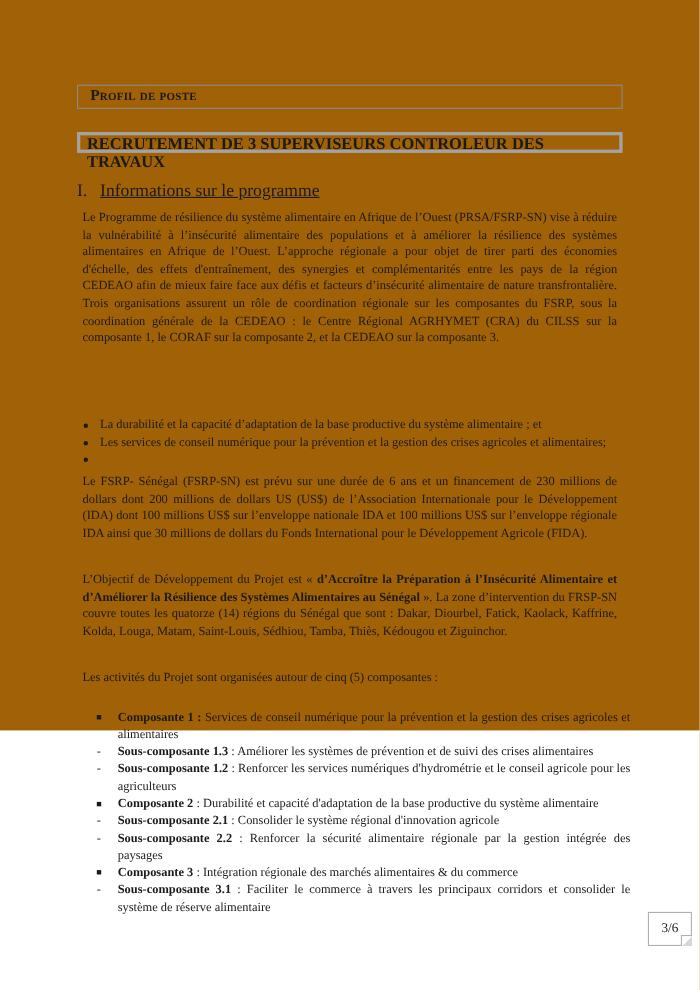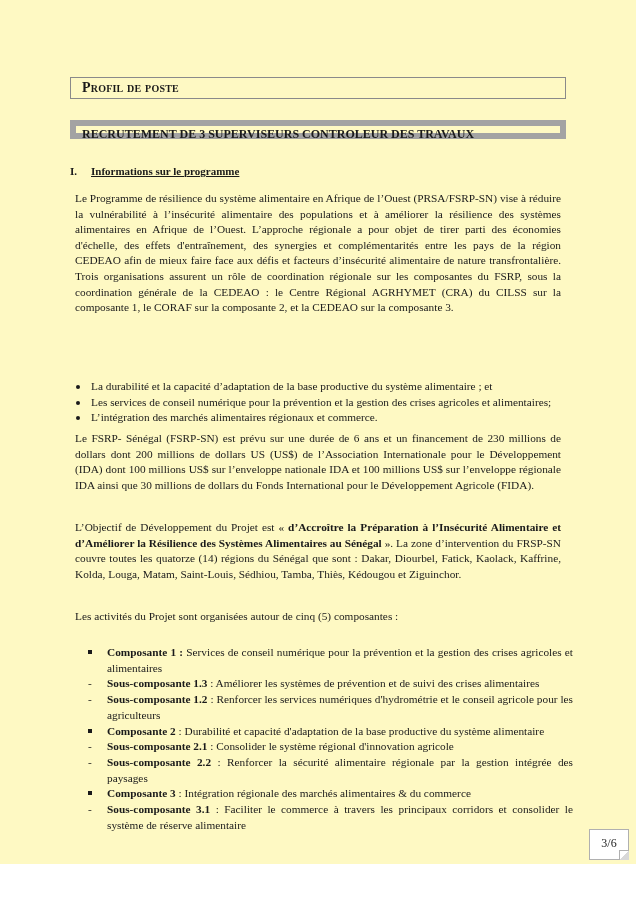--- a/index.html
+++ b/index.html
@@ -1,34 +1,34 @@
 <!DOCTYPE html>
 <html><head>
   <meta charset="utf-8">
   <style>
     html, body { margin: 0; padding: 0; background: #ffffff; }
     body {
       width: 636px; height: 900px; position: relative; overflow: hidden;
       font-family: "Liberation Serif", serif; color: #1a1a1a;
     }
-    .page { position: absolute; left: 0; top: 0; width: 636px; height: 864px; background: #fef9c3; }
+    .page { position: absolute; left: 0; top: 0; width: 636px; height: 664px; background: #a16207; }
     .box1 {
       position: absolute; left: 70px; top: 77px; width: 496px; height: 22px;
       border: 1px solid #8a8a8a; box-sizing: border-box;
       padding-left: 11px; line-height: 20px;
       font-weight: bold; font-size: 14px; font-variant: small-caps; letter-spacing: 0.2px;
     }
     .box2 {
       position: absolute; left: 70px; top: 120px; width: 496px; height: 19px;
-      border: 6px solid #a3a3a3; box-sizing: border-box;
+      border: 3px solid #a3a3a3; box-sizing: border-box;
       padding-left: 6px; line-height: 17px;
-      font-weight: bold; font-size: 12px;
+      font-weight: bold; font-size: 15px;
     }
     .section-title {
-      position: absolute; left: 70px; top: 165px; font-weight: bold; font-size: 11px;
+      position: absolute; left: 70px; top: 165px; font-weight: normal; font-size: 16px;
     }
     .section-title .num { display: inline-block; width: 21px; }
     .section-title .txt { text-decoration: underline; }
     .body-text {
       position: absolute; left: 75px; width: 486px;
       font-size: 11.3px; line-height: 15.6px; text-align: justify;
     }
     .p1 { top: 191px; }
     .p2 { top: 325px; }
     .p3 { top: 431px; }
@@ -81,21 +81,21 @@
   <div class="section-title">
     <span class="num">I.</span><span class="txt">Informations sur le programme</span>
   </div>
 
   <div class="body-text p1">Le Programme de résilience du système alimentaire en Afrique de l’Ouest (PRSA/FSRP-SN) vise à réduire la vulnérabilité à l’insécurité alimentaire des populations et à améliorer la résilience des systèmes alimentaires en Afrique de l’Ouest. L’approche régionale a pour objet de tirer parti des économies d'échelle, des effets d'entraînement, des synergies et complémentarités entre les pays de la région CEDEAO afin de mieux faire face aux défis et facteurs d’insécurité alimentaire de nature transfrontalière. Trois organisations assurent un rôle de coordination régionale sur les composantes du FSRP, sous la coordination générale de la CEDEAO : le Centre Régional AGRHYMET (CRA) du CILSS sur la composante 1, le CORAF sur la composante 2, et la CEDEAO sur la composante 3.</div>
 
 
   <ul class="bullets">
     <li><span class="dot"></span><span>La durabilité et la capacité d’adaptation de la base productive du système alimentaire ; et</span></li>
     <li><span class="dot"></span><span>Les services de conseil numérique pour la prévention et la gestion des crises agricoles et alimentaires;</span></li>
-    <li><span class="dot"></span><span>L’intégration des marchés alimentaires régionaux et commerce.</span></li>
+    <li><span class="dot"></span></li>
   </ul>
 
   <div class="body-text p3">Le FSRP- Sénégal (FSRP-SN) est prévu sur une durée de 6 ans et un financement de 230 millions de dollars dont 200 millions de dollars US (US$) de l’Association Internationale pour le Développement (IDA) dont 100 millions US$ sur l’enveloppe nationale IDA et 100 millions US$ sur l’enveloppe régionale IDA ainsi que 30 millions de dollars du Fonds International pour le Développement Agricole (FIDA).</div>
 
   <div class="body-text p4"><span>L’Objectif de Développement du Projet est « </span><b>d’Accroître la Préparation à l’Insécurité Alimentaire et d’Améliorer la Résilience des Systèmes Alimentaires au Sénégal</b><span> ».  La zone d’intervention du FRSP-SN couvre toutes les quatorze (14) régions du Sénégal que sont : Dakar, Diourbel, Fatick, Kaolack, Kaffrine, Kolda, Louga, Matam, Saint-Louis, Sédhiou, Tamba, Thiès, Kédougou et Ziguinchor.</span></div>
 
   <div class="body-text p5">Les activités du Projet sont organisées autour de cinq (5) composantes :</div>
 
   <ul class="comp">
     <li><span class="sq"></span><b>Composante 1 :</b><span> Services de conseil numérique pour la prévention et la gestion des crises agricoles et alimentaires</span></li>

